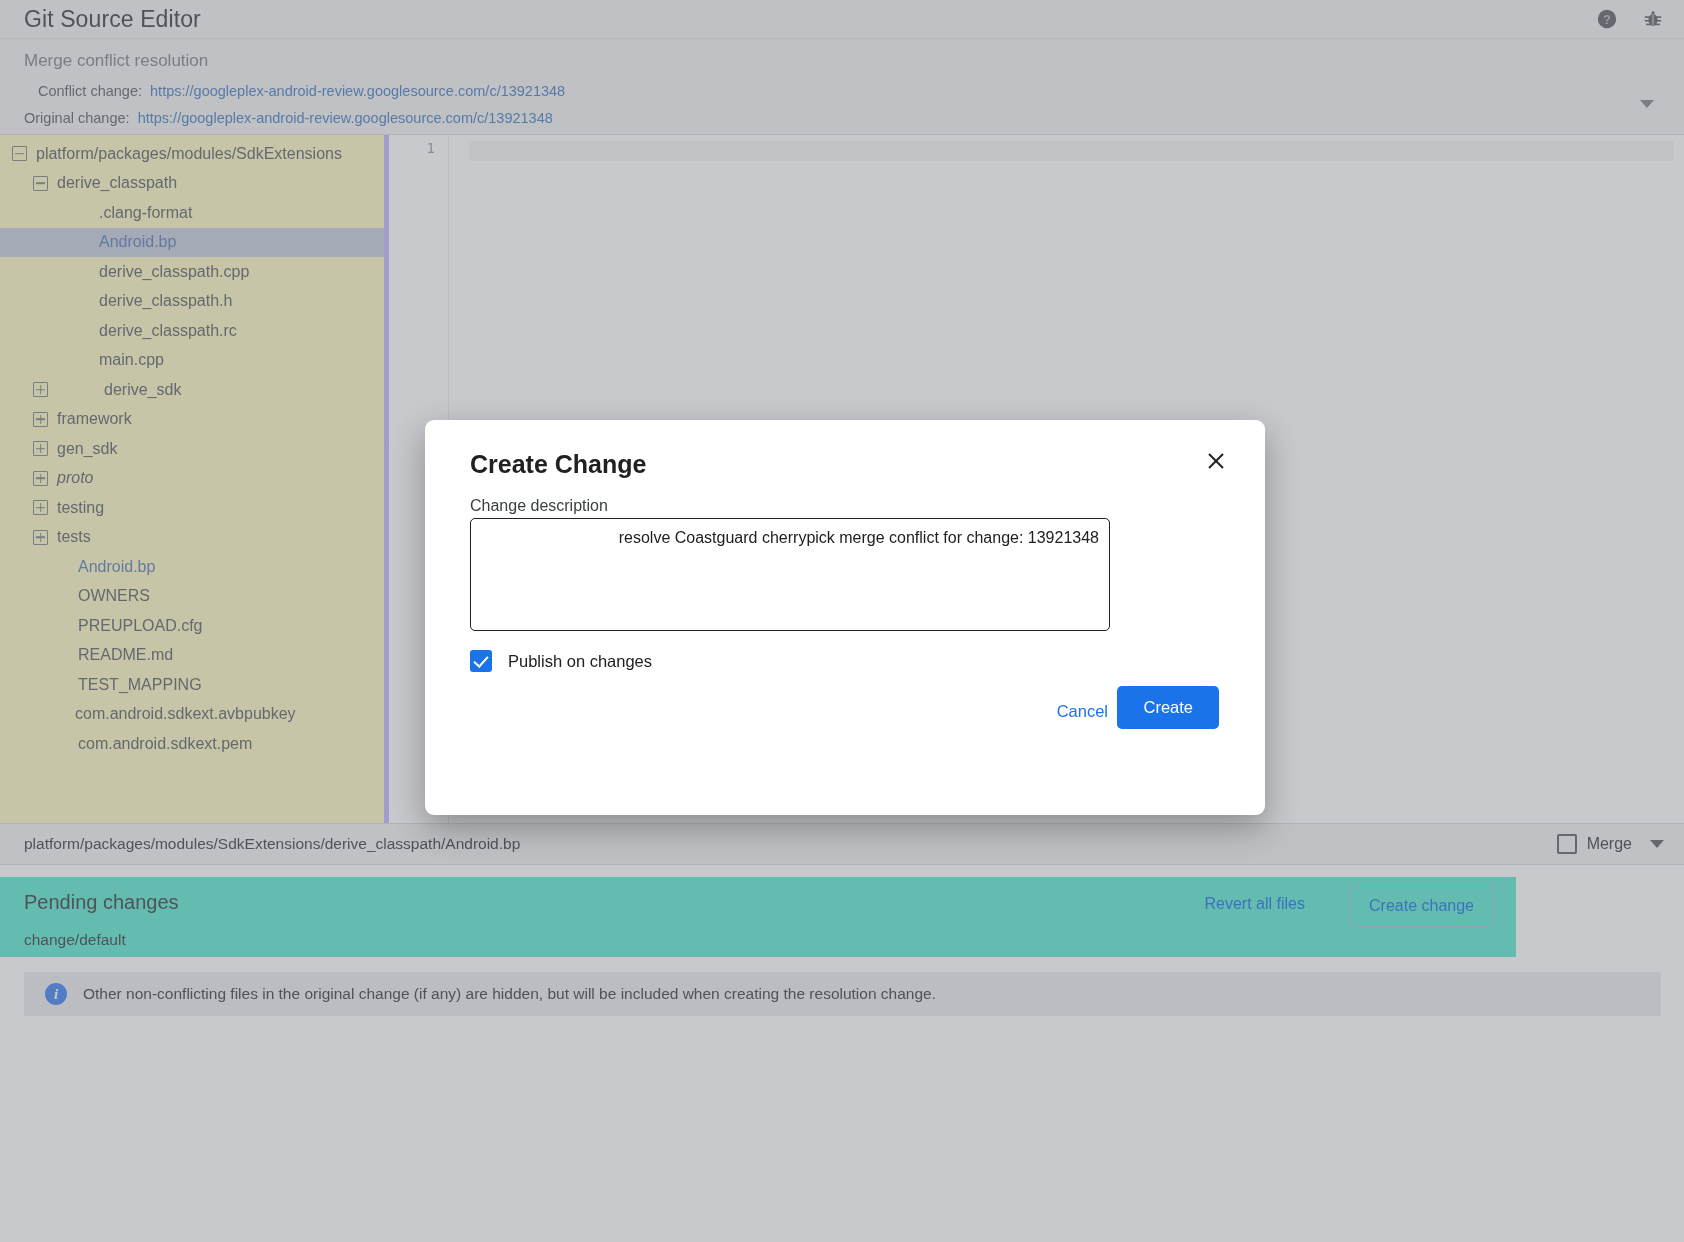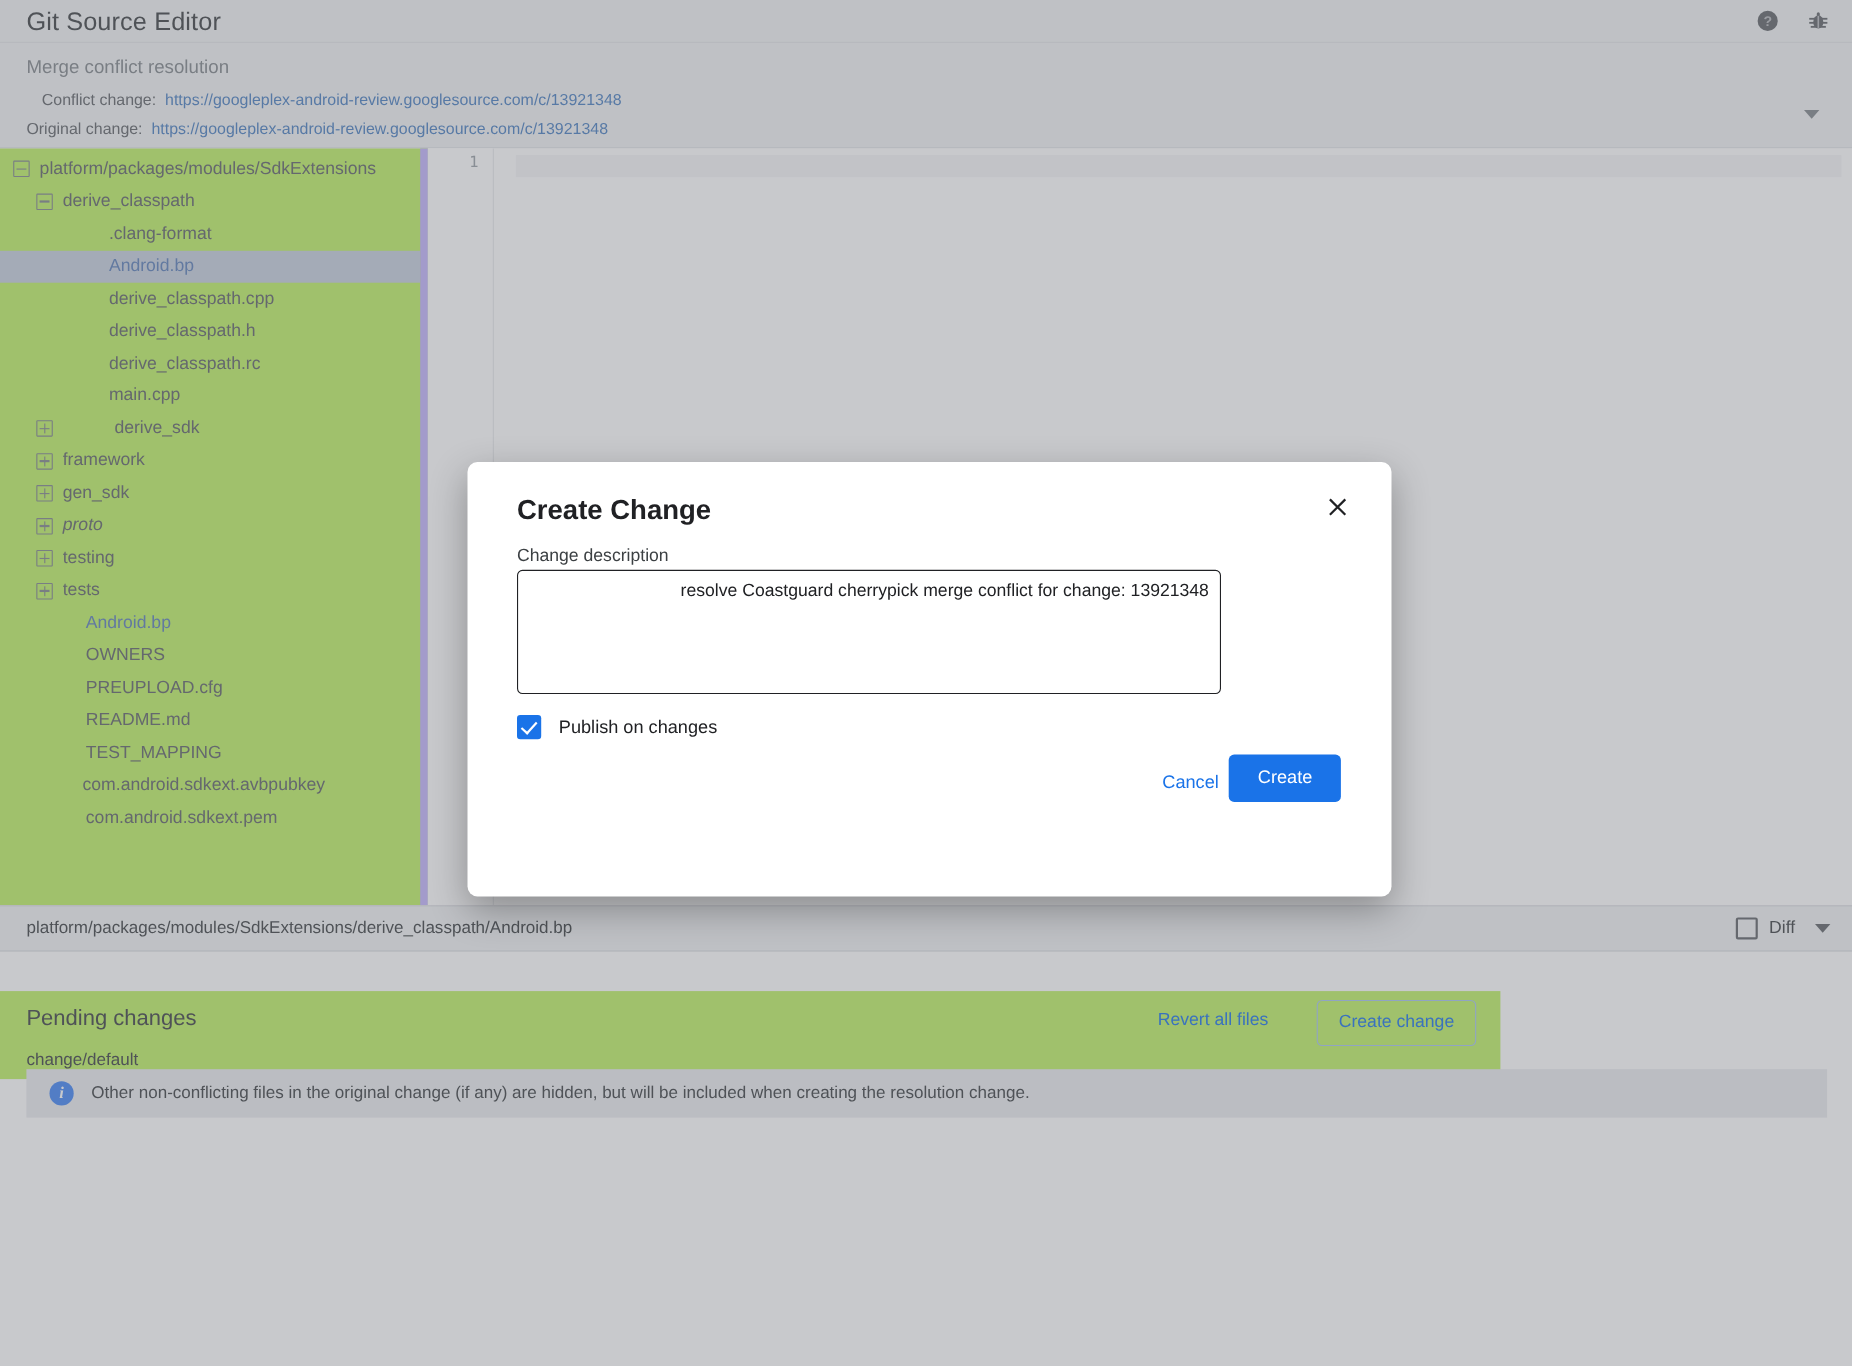--- a/index.html
+++ b/index.html
@@ -77,22 +77,22 @@
   
   .workarea {
     position: absolute; left: 0; top: 135px; width: 1684px; height: 688px;
     background: #ffffff;
     display: flex;
   }
 
   
   .filetree {
     width: 389px; height: 100%;
-    background: #bef264;
-    border-right: 7px solid #c4b5fd;
+    background: #fef9c3;
+    border-right: 5px solid #c4b5fd;
     padding-top: 4px;
     overflow: hidden;
   }
   .tree-row {
     height: 29.5px;
     display: flex; align-items: center;
     font-size: 16px;
     color: #5f6368;
     cursor: pointer;
     white-space: nowrap;
@@ -172,22 +172,22 @@
     width: 0; height: 0;
     border-left: 7px solid transparent;
     border-right: 7px solid transparent;
     border-top: 8px solid #5f6368;
     margin-left: 8px;
     cursor: pointer;
   }
 
   
   .pending {
-    position: absolute; left: 0; top: 901px; width: 1364px; height: 80px;
-    background: #bef264;
+    position: absolute; left: 0; top: 877px; width: 1516px; height: 80px;
+    background: #5eead4;
   }
   .pending-title {
     position: absolute; left: 24px; top: 14px;
     font-size: 20px; color: #3c4043;
   }
   .pending-sub {
     position: absolute; left: 24px; top: 54px;
     font-size: 15.5px; color: #3c4043;
   }
   .revert-link {
@@ -446,21 +446,21 @@
           <div class="linenum">1</div>
         </div>
       <div class="code-line"></div>
     </div>
   </div>
 
   <div class="pathbar">
     <div class="pathbar-text">platform/packages/modules/SdkExtensions/derive_classpath/Android.bp</div>
     <div class="pathbar-right">
       <div class="sqcheck"></div>
-      <div class="diff-label">Diff</div>
+      <div class="diff-label">Merge</div>
       <div class="caret-down"></div>
     </div>
   </div>
 
   <div class="pending">
     <div class="pending-title">Pending changes</div>
     <div class="pending-sub">change/default</div>
     <div class="revert-link">Revert all files</div>
     <button class="create-change-btn">Create change</button>
   </div>

